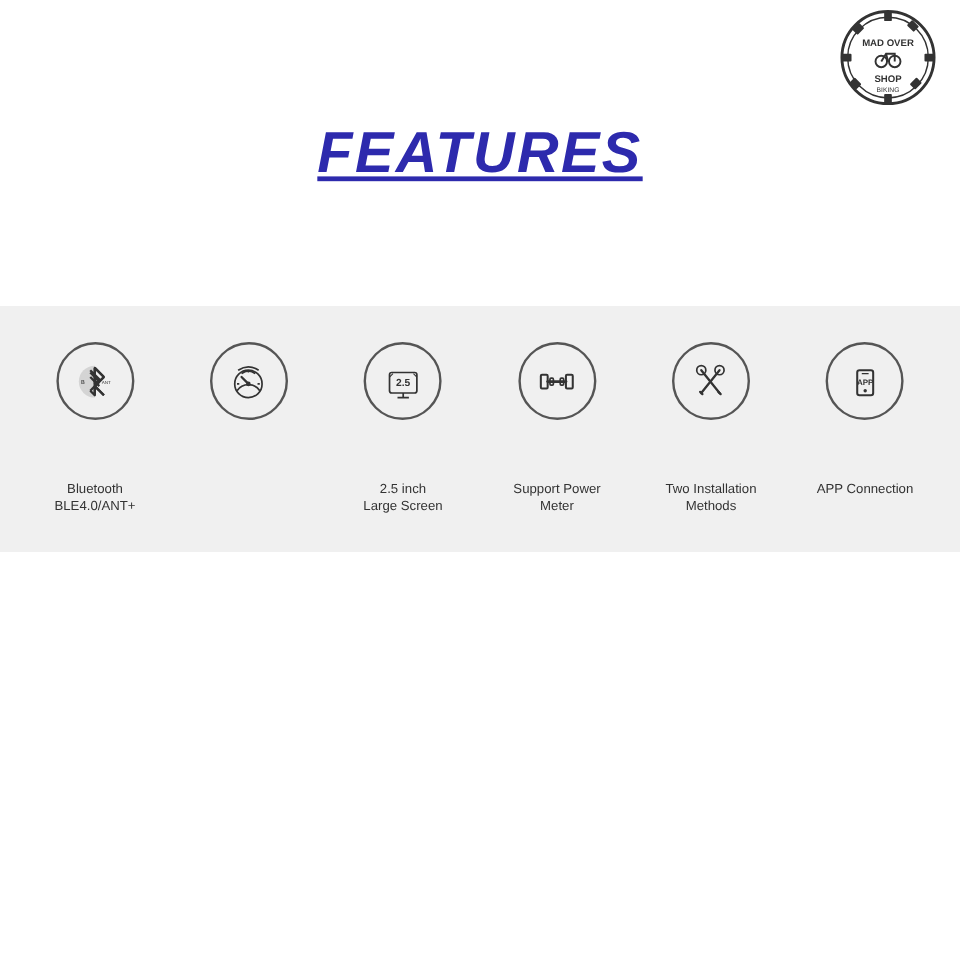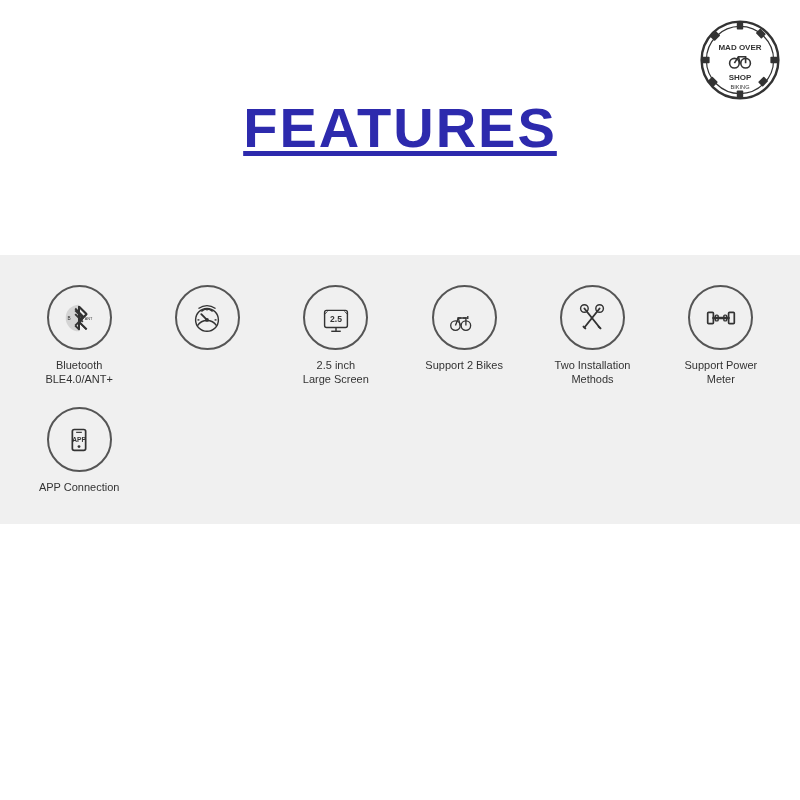--- a/index.html
+++ b/index.html
@@ -21,31 +21,32 @@
     .top-section {
       background: #ffffff;
       height: 255px;
       display: flex;
       align-items: center;
       justify-content: center;
       position: relative;
     }
 
     .features-title {
-      font-size: 56px;
+      font-size: 48px;
       font-weight: 900;
+      font-style: italic;
       color: #2d2aad;
       letter-spacing: 2px;
       text-decoration: underline;
       text-underline-offset: 4px;
     }
 
     .logo-badge {
       position: absolute;
-      top: 20px;
+      top: 8px;
       right: 20px;
       width: 80px;
       height: 80px;
     }
 
     
     .features-section {
       background: #f0f0f0;
       padding: 30px 20px;
     }
@@ -56,20 +57,21 @@
       gap: 20px 10px;
       max-width: 760px;
       margin: 0 auto;
     }
 
     .feature-item {
       display: flex;
       flex-direction: column;
       align-items: center;
       text-align: center;
+      gap: 43px;
     }
 
     .feature-icon-circle {
       width: 65px;
       height: 65px;
       border-radius: 50%;
       border: 2px solid #555;
       display: flex;
       align-items: center;
       justify-content: center;
@@ -197,39 +199,38 @@
             <line x1="32" y1="16" x2="29" y2="13" stroke="#333" stroke-width="1"></line>
           </svg>
         </div>
         <span class="feature-label">2.5 inch<br>Large Screen</span>
       </div>
 
 
 
 
 
-      <div class="feature-item">
-        <div class="feature-icon-circle">
-          <svg class="icon-svg" viewBox="0 0 40 40" xmlns="http://www.w3.org/2000/svg">
-
-            <circle cx="11" cy="28" r="5" fill="none" stroke="#333" stroke-width="1.4"></circle>
-            <circle cx="22" cy="28" r="5" fill="none" stroke="#333" stroke-width="1.4"></circle>
-            <polyline points="11,28 14,20 22,20 22,28" fill="none" stroke="#333" stroke-width="1.4"></polyline>
-            <line x1="14" y1="20" x2="16" y2="28" stroke="#333" stroke-width="1.4"></line>
-            <polyline points="12" fill="none"></polyline>
-
-            <line x1="19" y1="20" x2="24" y2="20" stroke="#333" stroke-width="1.4"></line>
-            <line x1="24" y1="18" x2="24" y2="21" stroke="#333" stroke-width="1.4"></line>
-
-            <line x1="13" y1="20" x2="17" y2="20" stroke="#333" stroke-width="1.4"></line>
-          </svg>
-        </div>
-        <span class="feature-label">Support 2 Bikes</span>
-      </div>
-
+
+
+      <div class="feature-item">
+        <div class="feature-icon-circle">
+          <svg class="icon-svg" viewBox="0 0 40 40" xmlns="http://www.w3.org/2000/svg">
+
+            <line x1="12" y1="20" x2="28" y2="20" stroke="#333" stroke-width="2.5" stroke-linecap="round"></line>
+
+            <rect x="6" y="14" width="6" height="12" rx="1" fill="none" stroke="#333" stroke-width="1.8"></rect>
+
+            <rect x="28" y="14" width="6" height="12" rx="1" fill="none" stroke="#333" stroke-width="1.8"></rect>
+
+            <rect x="14" y="17" width="3" height="6" rx="1" fill="none" stroke="#333" stroke-width="1.5"></rect>
+            <rect x="23" y="17" width="3" height="6" rx="1" fill="none" stroke="#333" stroke-width="1.5"></rect>
+          </svg>
+        </div>
+        <span class="feature-label">Support Power<br>Meter</span>
+      </div>
 
       <div class="feature-item">
         <div class="feature-icon-circle">
           <svg class="icon-svg" viewBox="0 0 40 40" xmlns="http://www.w3.org/2000/svg">
 
             <line x1="28" y1="10" x2="12" y2="30" stroke="#333" stroke-width="2" stroke-linecap="round"></line>
             <line x1="12" y1="10" x2="28" y2="30" stroke="#333" stroke-width="2" stroke-linecap="round"></line>
 
             <circle cx="28" cy="10" r="4" fill="none" stroke="#333" stroke-width="1.5"></circle>
             <circle cx="12" cy="10" r="4" fill="none" stroke="#333" stroke-width="1.5"></circle>
@@ -238,37 +239,20 @@
             <line x1="27" y1="29" x2="29" y2="31" stroke="#333" stroke-width="2" stroke-linecap="round"></line>
           </svg>
         </div>
         <span class="feature-label">Two Installation<br>Methods</span>
       </div>
 
       <div class="feature-item">
         <div class="feature-icon-circle">
           <svg class="icon-svg" viewBox="0 0 40 40" xmlns="http://www.w3.org/2000/svg">
 
-            <line x1="12" y1="20" x2="28" y2="20" stroke="#333" stroke-width="2.5" stroke-linecap="round"></line>
-
-            <rect x="6" y="14" width="6" height="12" rx="1" fill="none" stroke="#333" stroke-width="1.8"></rect>
-
-            <rect x="28" y="14" width="6" height="12" rx="1" fill="none" stroke="#333" stroke-width="1.8"></rect>
-
-            <rect x="14" y="17" width="3" height="6" rx="1" fill="none" stroke="#333" stroke-width="1.5"></rect>
-            <rect x="23" y="17" width="3" height="6" rx="1" fill="none" stroke="#333" stroke-width="1.5"></rect>
-          </svg>
-        </div>
-        <span class="feature-label">Support Power<br>Meter</span>
-      </div>
-
-      <div class="feature-item">
-        <div class="feature-icon-circle">
-          <svg class="icon-svg" viewBox="0 0 40 40" xmlns="http://www.w3.org/2000/svg">
-
             <rect x="13" y="10" width="14" height="22" rx="2" fill="none" stroke="#333" stroke-width="1.8"></rect>
 
             <text x="20" y="23" text-anchor="middle" font-size="7" font-weight="bold" fill="#333" font-family="Arial">APP</text>
 
             <circle cx="20" cy="28" r="1.5" fill="#333"></circle>
 
             <line x1="17" y1="13" x2="23" y2="13" stroke="#333" stroke-width="1.2"></line>
           </svg>
         </div>
         <span class="feature-label">APP Connection</span>

